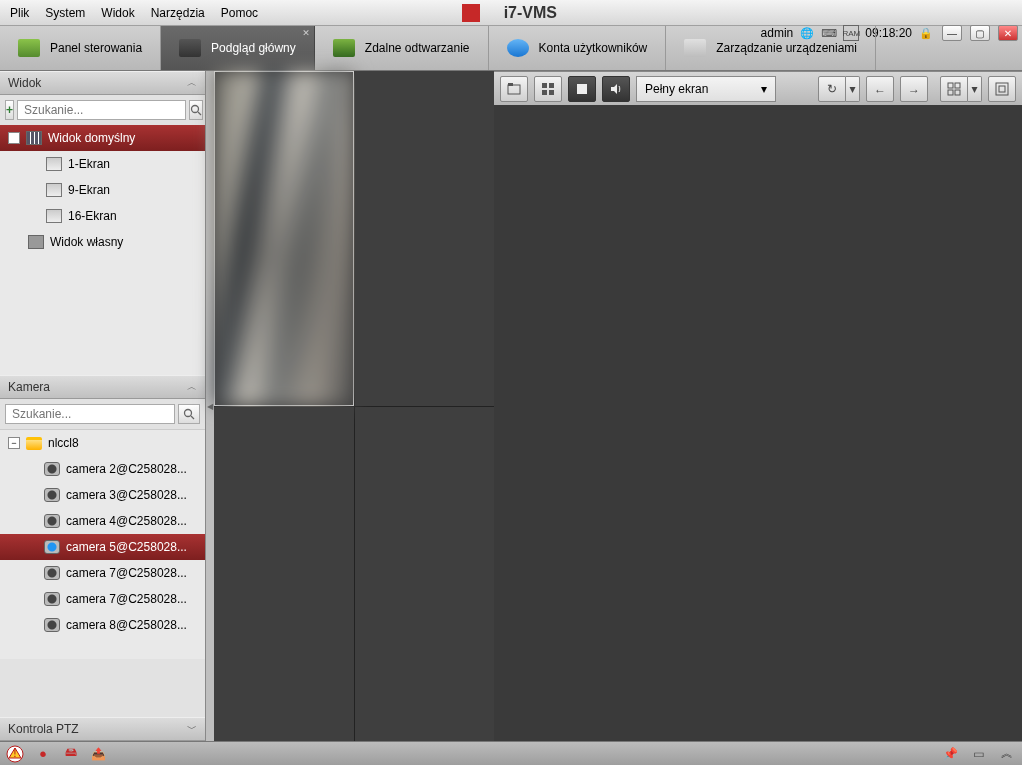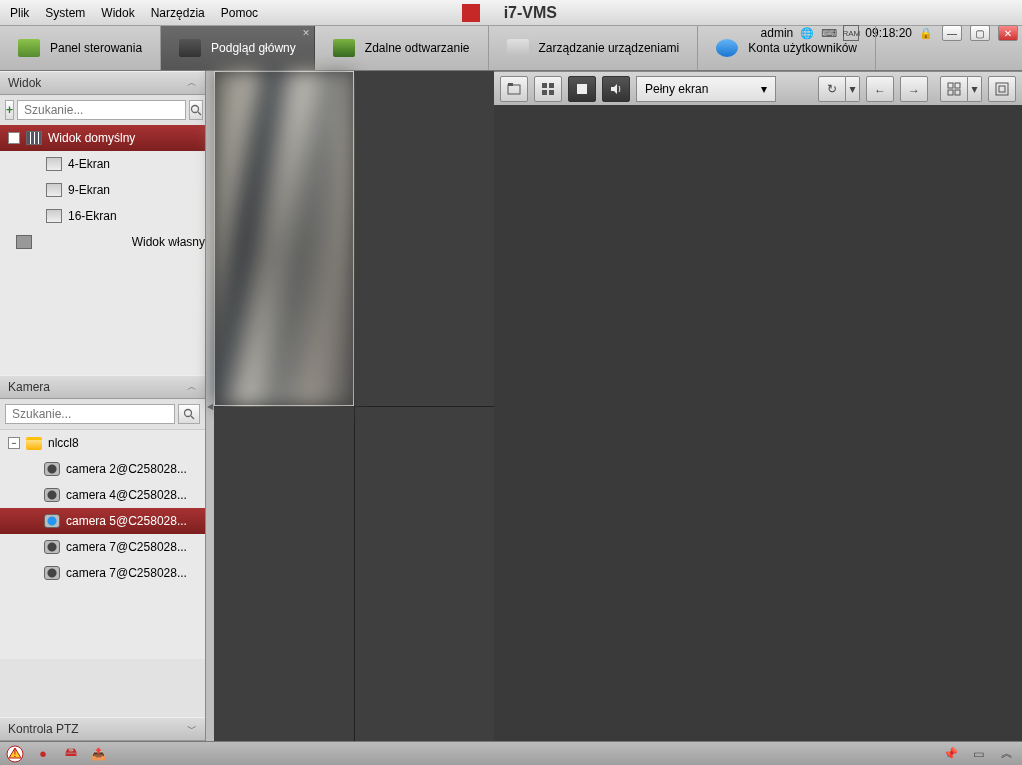--- a/index.html
+++ b/index.html
@@ -135,26 +135,26 @@
   <div class="tool-tab active">
     <span class="tool-icon ti-cam"></span>
     <span>Podgląd główny</span>
     <span class="close-x">✕</span>
   </div>
   <div class="tool-tab">
     <span class="tool-icon ti-back"></span>
     <span>Zdalne odtwarzanie</span>
   </div>
   <div class="tool-tab">
+    <span class="tool-icon ti-user"></span>
+    <span>Konta użytkowników</span>
+  </div>
+  <div class="tool-tab">
     <span class="tool-icon ti-dev"></span>
     <span>Zarządzanie urządzeniami</span>
-  </div>
-  <div class="tool-tab">
-    <span class="tool-icon ti-user"></span>
-    <span>Konta użytkowników</span>
   </div>
 </div>
 
 <div class="main">
   <div class="sidebar">
 
     <div class="panel-header">
       <span>Widok</span>
       <span class="collapse">︿</span>
     </div>
@@ -169,31 +169,31 @@
       </div>
     </div>
     <div class="tree" style="flex:0 0 250px;">
       <div class="tree-item selected">
         <span class="expander">−</span>
         <span class="node-icon ni-multi"></span>
         <span>Widok domyślny</span>
       </div>
       <div class="tree-item subitem">
         <span class="node-icon ni-screen"></span>
-        <span>4-Ekran</span>
+        <span>1-Ekran</span>
       </div>
       <div class="tree-item subitem">
         <span class="node-icon ni-screen"></span>
         <span>9-Ekran</span>
       </div>
       <div class="tree-item subitem">
         <span class="node-icon ni-screen"></span>
         <span>16-Ekran</span>
       </div>
-      <div class="tree-item" style="padding-left:16px;justify-content:space-between;">
+      <div class="tree-item" style="padding-left:28px;">
         <span class="node-icon ni-custom"></span>
         <span>Widok własny</span>
       </div>
     </div>
 
     <div class="panel-header">
       <span>Kamera</span>
       <span class="collapse">︿</span>
     </div>
     <div class="camera-panel">
@@ -213,33 +213,41 @@
             <span class="folder-icon"></span>
             <span>nlccl8</span>
           </div>
           <div id="camera-list">
               <div class="tree-item cam">
                 <span class="cam-icon"></span>
                 <span>camera 2@C258028...</span>
               </div>
               <div class="tree-item cam">
                 <span class="cam-icon"></span>
+                <span>camera 3@C258028...</span>
+              </div>
+              <div class="tree-item cam">
+                <span class="cam-icon"></span>
                 <span>camera 4@C258028...</span>
               </div>
               <div class="tree-item cam selected">
                 <span class="cam-icon"></span>
                 <span>camera 5@C258028...</span>
               </div>
               <div class="tree-item cam">
                 <span class="cam-icon"></span>
                 <span>camera 7@C258028...</span>
               </div>
               <div class="tree-item cam">
                 <span class="cam-icon"></span>
                 <span>camera 7@C258028...</span>
+              </div>
+              <div class="tree-item cam">
+                <span class="cam-icon"></span>
+                <span>camera 8@C258028...</span>
               </div>
             </div>
         </div>
       </div>
     </div>
 
     <div class="panel-header" style="margin-top:auto;">
       <span>Kontrola PTZ</span>
       <span class="collapse">﹀</span>
     </div>

